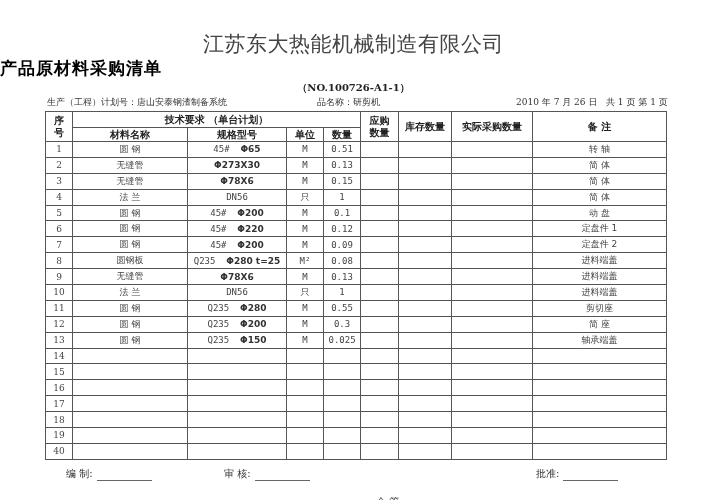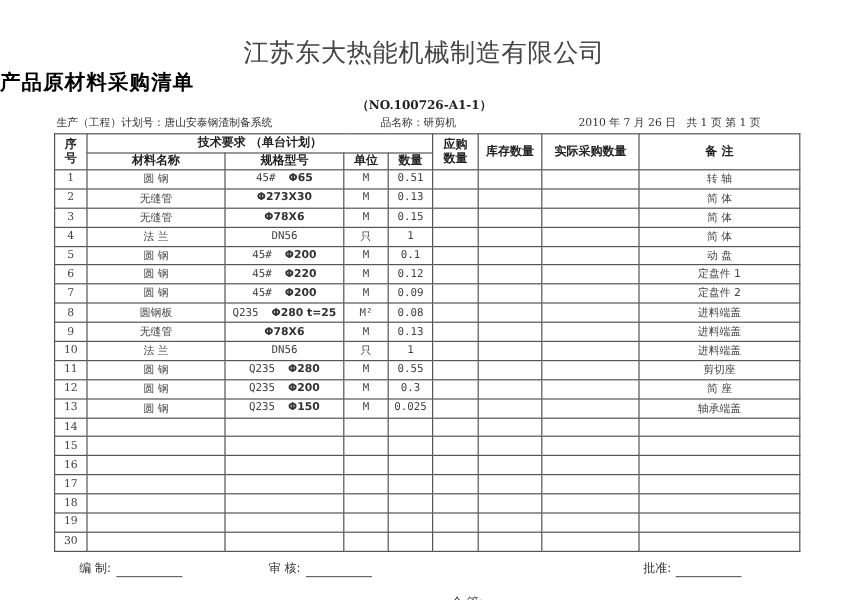--- a/index.html
+++ b/index.html
@@ -3,21 +3,21 @@
 <meta charset="utf-8">
 <style>
   html, body { margin:0; padding:0; background:#ffffff; }
   body { width:707px; height:500px; position:relative; overflow:hidden; color:#222; font-family:"DejaVu Serif", serif; }
   .company { position:absolute; top:30px; left:0; width:707px; text-align:center; font-size:21px; color:#444; letter-spacing:0.5px; }
   .title { position:absolute; top:57px; left:0; width:651px; text-align:left; font-size:17px; font-weight:bold; color:#000000; letter-spacing:1px; }
   .docno { position:absolute; top:81px; left:0; width:707px; text-align:center; font-size:10px; font-weight:bold; color:#222; }
   .meta { position:absolute; top:96px; font-size:9px; color:#333; white-space:nowrap; }
   .meta-plan { left:47px; font-family:"DejaVu Sans", sans-serif; }
   .meta-prod { left:317px; font-family:"DejaVu Sans", sans-serif; }
-  .meta-date { left:482px; }
+  .meta-date { left:516px; }
   table.grid { position:absolute; top:111px; left:45px; width:621px; border-collapse:collapse; table-layout:fixed; }
   table.grid td, table.grid th { border:1px solid #555; padding:0; text-align:center; vertical-align:middle; overflow:hidden; white-space:nowrap; }
   table.grid th { font-weight:bold; font-size:10px; color:#222; line-height:12px; }
   tr.h1 th { height:15px; }
   tr.h2 th { height:13px; }
   tr.row td { height:14.9px; font-size:9px; color:#444; }
   td.seq { font-family:"DejaVu Serif", serif; font-size:9px; color:#222; }
   td.name, td.note { font-family:"DejaVu Sans", sans-serif; }
   td.spec, td.qty, td.unit { font-family:"DejaVu Sans Mono", monospace; font-size:8.5px; }
   td.spec b { font-family:"DejaVu Sans", sans-serif; font-weight:bold; color:#333; }
@@ -275,21 +275,21 @@
         <td class="name"></td>
         <td class="spec"><span></span><b></b></td>
         <td class="unit"></td>
         <td class="qty"></td>
         <td class="purchase"></td>
         <td class="stock"></td>
         <td class="actual"></td>
         <td class="note"></td>
       </tr>
       <tr class="row">
-        <td class="seq">30</td>
+        <td class="seq">40</td>
         <td class="name"></td>
         <td class="spec"><span></span><b></b></td>
         <td class="unit"></td>
         <td class="qty"></td>
         <td class="purchase"></td>
         <td class="stock"></td>
         <td class="actual"></td>
         <td class="note"></td>
       </tr>
     </tbody>

